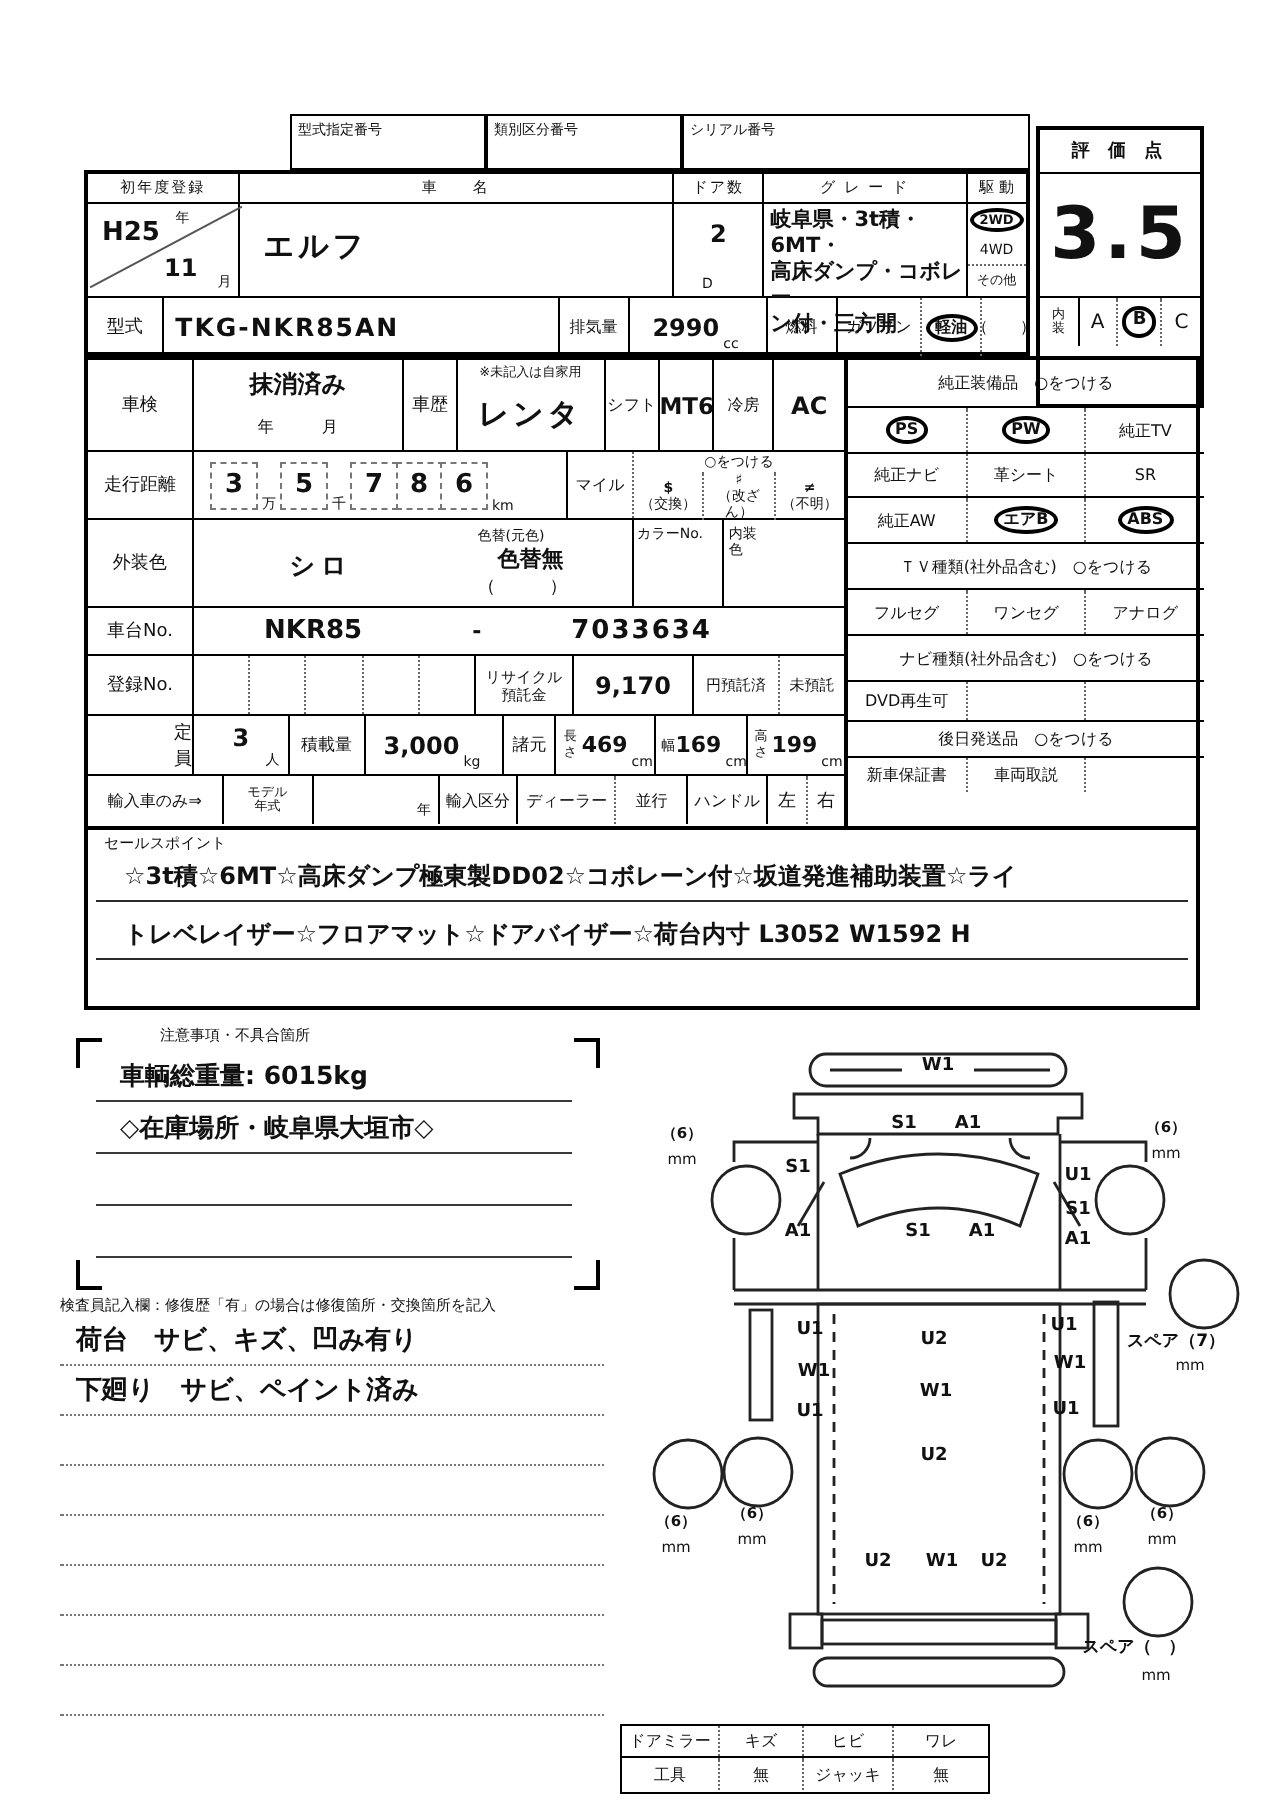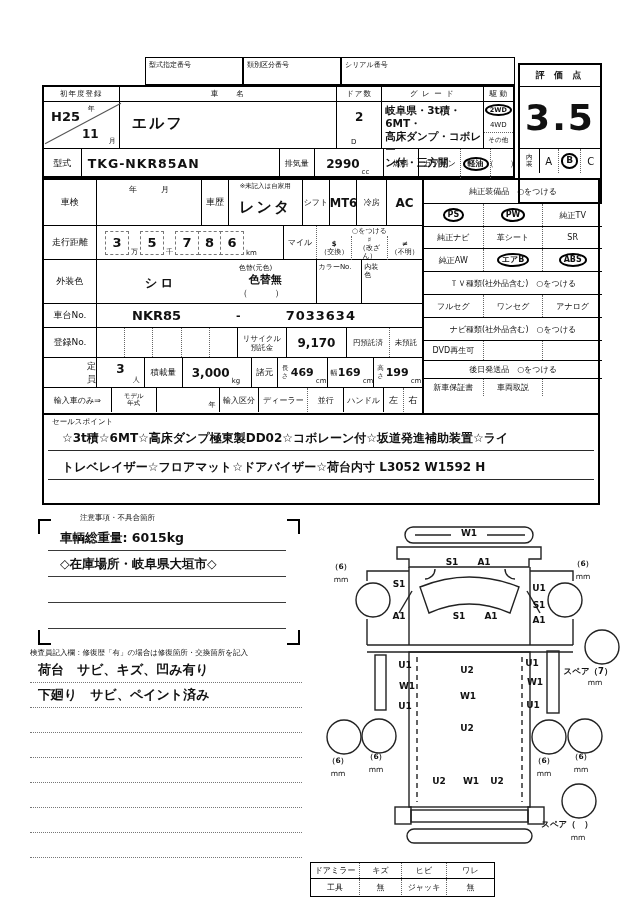--- a/index.html
+++ b/index.html
@@ -120,20 +120,21 @@
     </div>
   </div>
 
   <div class="abs" style="left:42px;top:178px;width:558px;height:237px;border:2px solid #000;">
 
     <div class="abs fx col" style="left:0;top:0;width:378px;height:233px;">
 
       <div class="fx bb" style="height:46px;">
         <div class="c s9 br" style="width:53px;">車検</div>
         <div class="br" style="width:105px;position:relative;">
+          <div class="c b s12" style="height:24px;">抹消済み</div>
           <div class="c s8" style="height:18px;">年　　　月</div>
         </div>
         <div class="c s9 br" style="width:27px;">車歴</div>
         <div class="br" style="width:73px;">
           <div class="c" style="height:12px;font-size:6.5px;">※未記入は自家用</div>
           <div class="c b" style="height:30px;font-size:15px;letter-spacing:2px;">レンタ</div>
         </div>
         <div class="c s8 br" style="width:28px;">シフト</div>
         <div class="c b br" style="width:27px;font-size:11.5px;">MT6</div>
         <div class="c s8 br" style="width:30px;">冷房</div>

